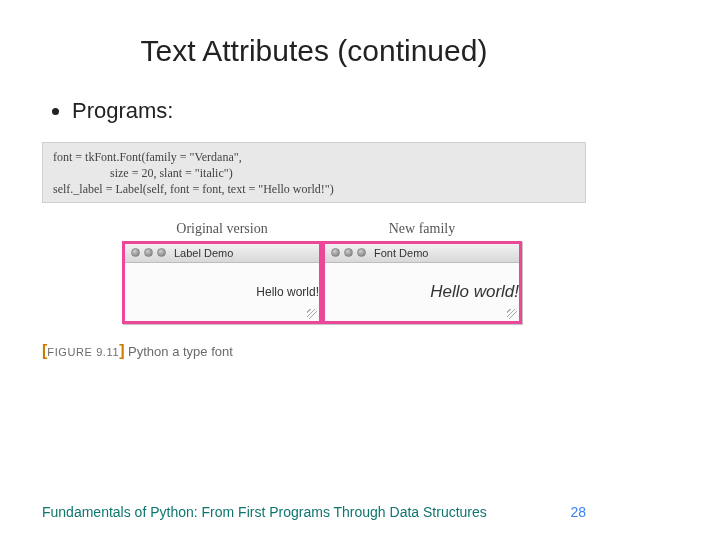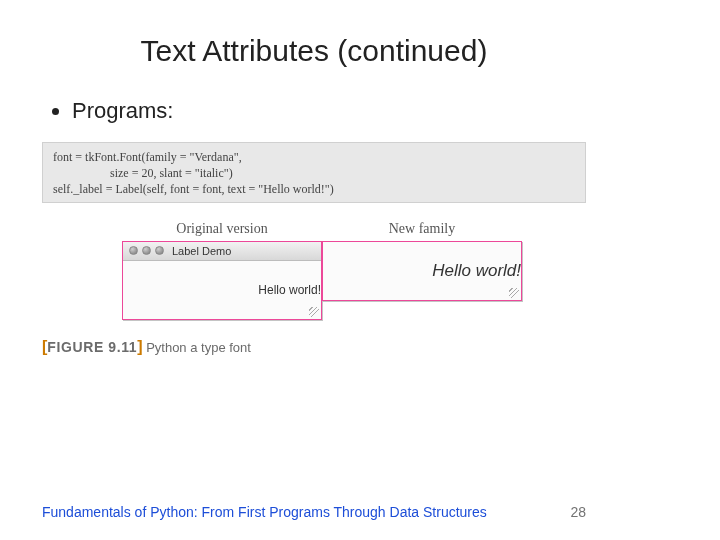--- a/index.html
+++ b/index.html
@@ -59,21 +59,21 @@
     width: 210px;
   }
   .demo-caption {
     font-family: Georgia, "Times New Roman", serif;
     font-size: 14px;
     color: #555;
     margin-bottom: 4px;
   }
   .mac-window {
     background: #e8e8e8;
-    border: 1px solid #ec4899;
+    border: 3px solid #ec4899;
     box-shadow: 1px 1px 0 #c4c4c4;
     width: 200px;
   }
   .mac-titlebar {
     display: flex;
     align-items: center;
     gap: 4px;
     padding: 3px 6px;
     background: linear-gradient(#f2f2f2, #d8d8d8);
     border-bottom: 1px solid #bcbcbc;
@@ -120,41 +120,41 @@
     font-size: 17px;
     color: #333;
   }
   .figcap {
     margin: 16px 0 0 0;
   }
   .figcap .brk { color: #cc7a00; font-weight: 600; }
   .figcap .lbl {
     color: #6b6b6b;
     text-transform: uppercase;
-    font-size: 14px;
+    font-size: 11px;
     letter-spacing: 0.6px;
-    font-weight: 700;
+    font-weight: 400;
   }
   .figcap .txt {
     color: #6b6b6b;
     font-size: 13px;
   }
   .footer {
     position: absolute;
     left: 42px;
     bottom: 20px;
     font-size: 14px;
-    color: #1d4ed8;
+    color: #0f766e;
   }
   .pagenum {
     position: absolute;
     right: 42px;
     bottom: 20px;
     font-size: 14px;
-    color: #737373;
+    color: #3b82f6;
   }
 </style>
 </head>
 <body>
 
 <div class="slide">
   <h1 class="title">Text Attributes (continued)</h1>
 
   <ul class="bullets">
     <li>Programs:</li>
@@ -177,20 +177,26 @@
         <div class="mac-body">
           <span class="demo-text-normal">Hello world!</span>
           <span class="grip"></span>
         </div>
       </div>
     </div>
 
     <div class="demo-col">
       <div class="demo-caption">New family</div>
       <div class="mac-window">
+        <div class="mac-titlebar">
+          <span class="traffic-dot"></span>
+          <span class="traffic-dot"></span>
+          <span class="traffic-dot"></span>
+          <span class="win-title">Font Demo</span>
+        </div>
         <div class="mac-body">
           <span class="demo-text-italic">Hello world!</span>
           <span class="grip"></span>
         </div>
       </div>
     </div>
   </div>
 
   <div class="figcap">
     <span class="brk">[</span><span class="lbl">FIGURE 9.11</span><span class="brk">]</span><span class="txt"> Python a type font</span>

